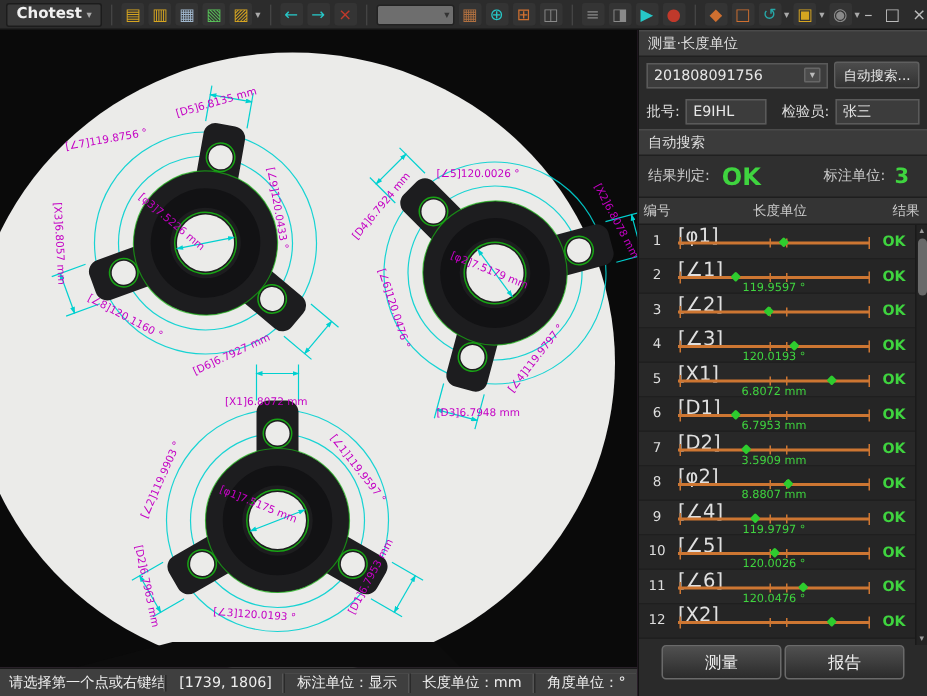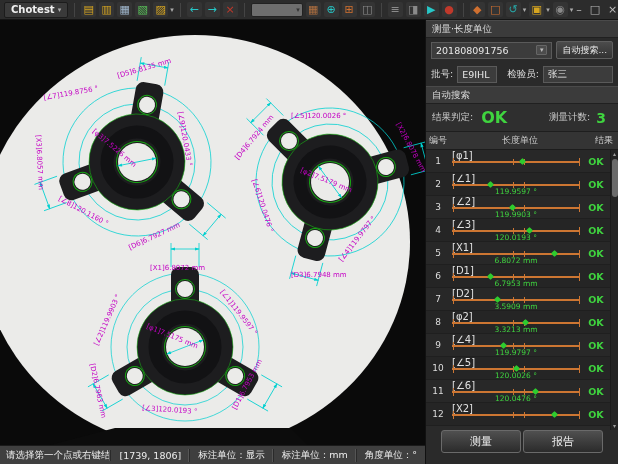--- a/index.html
+++ b/index.html
@@ -54,21 +54,21 @@
   #thead{height:18px;background:#343434;border-bottom:1px solid #1c1c1c;display:flex;
     font-size:9px;color:#ccc;align-items:center;}
   .col-no{width:24px;text-align:center;flex-shrink:0;}
   .col-bar{flex:1;text-align:center;}
   .col-ok{width:28px;text-align:center;flex-shrink:0;}
   #tbody{flex:1;overflow:hidden;position:relative;padding-right:8px;}
   .trow{height:23px;border-bottom:1px solid #1f1f1f;background:#282828;display:flex;align-items:stretch;position:relative;}
   .trow:nth-child(even){background:#252525;}
   .tno{width:24px;flex-shrink:0;font-size:9px;color:#ddd;display:flex;align-items:center;justify-content:center;}
   .tmid{flex:1;position:relative;}
-  .tlabel{position:absolute;left:2px;top:0px;font-size:10px;color:#e0e0e0;}
+  .tlabel{position:absolute;left:2px;top:0px;font-size:13px;color:#e0e0e0;}
   .bar{position:absolute;left:2px;right:2px;top:11px;height:2px;background:#cd7632;}
   .tick{position:absolute;top:-2px;width:1px;height:6px;background:#cd7632;}
   .tick.big{top:-3px;height:8px;}
   .marker{position:absolute;top:-2px;width:5px;height:5px;background:#2ecc2e;border-radius:1px;transform:translateX(-2px) rotate(45deg);}
   .tval{position:absolute;left:0;right:0;top:14px;text-align:center;font-size:7.5px;color:#3fd43f;}
   .tok{width:28px;flex-shrink:0;font-size:9.5px;font-weight:bold;color:#3fd43f;display:flex;align-items:center;justify-content:center;}
   #scroll{position:absolute;right:0;top:0;bottom:0;width:8px;background:#232323;border-left:1px solid #1a1a1a;
     display:flex;flex-direction:column;align-items:center;}
   #scroll .arr{font-size:6px;color:#999;height:8px;line-height:8px;}
   #thumb{width:6px;height:38px;background:#6a6a6a;border-radius:3px;margin-top:1px;}
@@ -209,48 +209,48 @@
         <text class="ann" transform="translate(142,390) rotate(4)">[∠3]120.0193 °</text>
         <text class="ann" transform="translate(236,390) rotate(-62)">[D1]6.7953 mm</text>
       </g>
     </svg>
   </div>
 
   <div id="statusbar">
     <span id="status-hint">请选择第一个点或右键结束</span>
     <span class="st-item">[1739, 1806]</span>
     <span class="st-item">标注单位：显示</span>
-    <span class="st-item">标注单位：mm</span>
+    <span class="st-item">长度单位：mm</span>
     <span class="st-item">角度单位：°</span>
   </div>
 
   <div id="panel">
     <div class="sec-h">测量·长度单位</div>
 
     <div class="p-row">
       <div class="inp" id="dataset-combo">
         <span>201808091756</span>
         <span style="font-size:7px;color:#bbb;background:#4c4c4c;border:1px solid #666;padding:0 3px;border-radius:1px;">▾</span>
       </div>
       <div id="auto-search">自动搜索...</div>
     </div>
 
     <div class="p-row">
       <span>批号:</span>
-      <div class="inp" style="width:40px;">E9IHL</div>
+      <div class="inp" style="width:54px;">E9IHL</div>
       <span style="margin-left:6px;">检验员:</span>
       <div class="inp" style="flex:1;">张三</div>
     </div>
 
     <div class="sec-h">自动搜索</div>
 
     <div id="verdict-row">
       <span>结果判定:</span>
       <span id="verdict-val">OK</span>
-      <span id="count-lab">测量计数:</span>
+      <span id="count-lab">标注单位:</span>
       <span id="count-val">3</span>
     </div>
 
     <div id="thead">
       <span class="col-no">编号</span>
       <span class="col-bar">长度单位</span>
       <span class="col-ok">结果</span>
     </div>
 
     <div id="tbody">
@@ -290,21 +290,20 @@
     <div class="tno">3</div>
     <div class="tmid">
       <div class="tlabel">[∠2]</div>
       <div class="bar">
         <i class="tick big" style="left:1%"></i>
         <i class="tick" style="left:48%"></i>
         <i class="tick" style="left:56%"></i>
         <i class="tick big" style="left:99%"></i>
         <i class="marker" style="left: 47%;"></i>
       </div>
-      <div class="tval">119.9903 °</div>
     </div>
     <div class="tok">OK</div>
   </div>
 
   <div class="trow">
     <div class="tno">4</div>
     <div class="tmid">
       <div class="tlabel">[∠3]</div>
       <div class="bar">
         <i class="tick big" style="left:1%"></i>
@@ -370,21 +369,21 @@
     <div class="tno">8</div>
     <div class="tmid">
       <div class="tlabel">[φ2]</div>
       <div class="bar">
         <i class="tick big" style="left:1%"></i>
         <i class="tick" style="left:48%"></i>
         <i class="tick" style="left:56%"></i>
         <i class="tick big" style="left:99%"></i>
         <i class="marker" style="left: 57%;"></i>
       </div>
-      <div class="tval">3.3213 mm</div>
+      <div class="tval">8.8807 mm</div>
     </div>
     <div class="tok">OK</div>
   </div>
 
   <div class="trow">
     <div class="tno">9</div>
     <div class="tmid">
       <div class="tlabel">[∠4]</div>
       <div class="bar">
         <i class="tick big" style="left:1%"></i>

